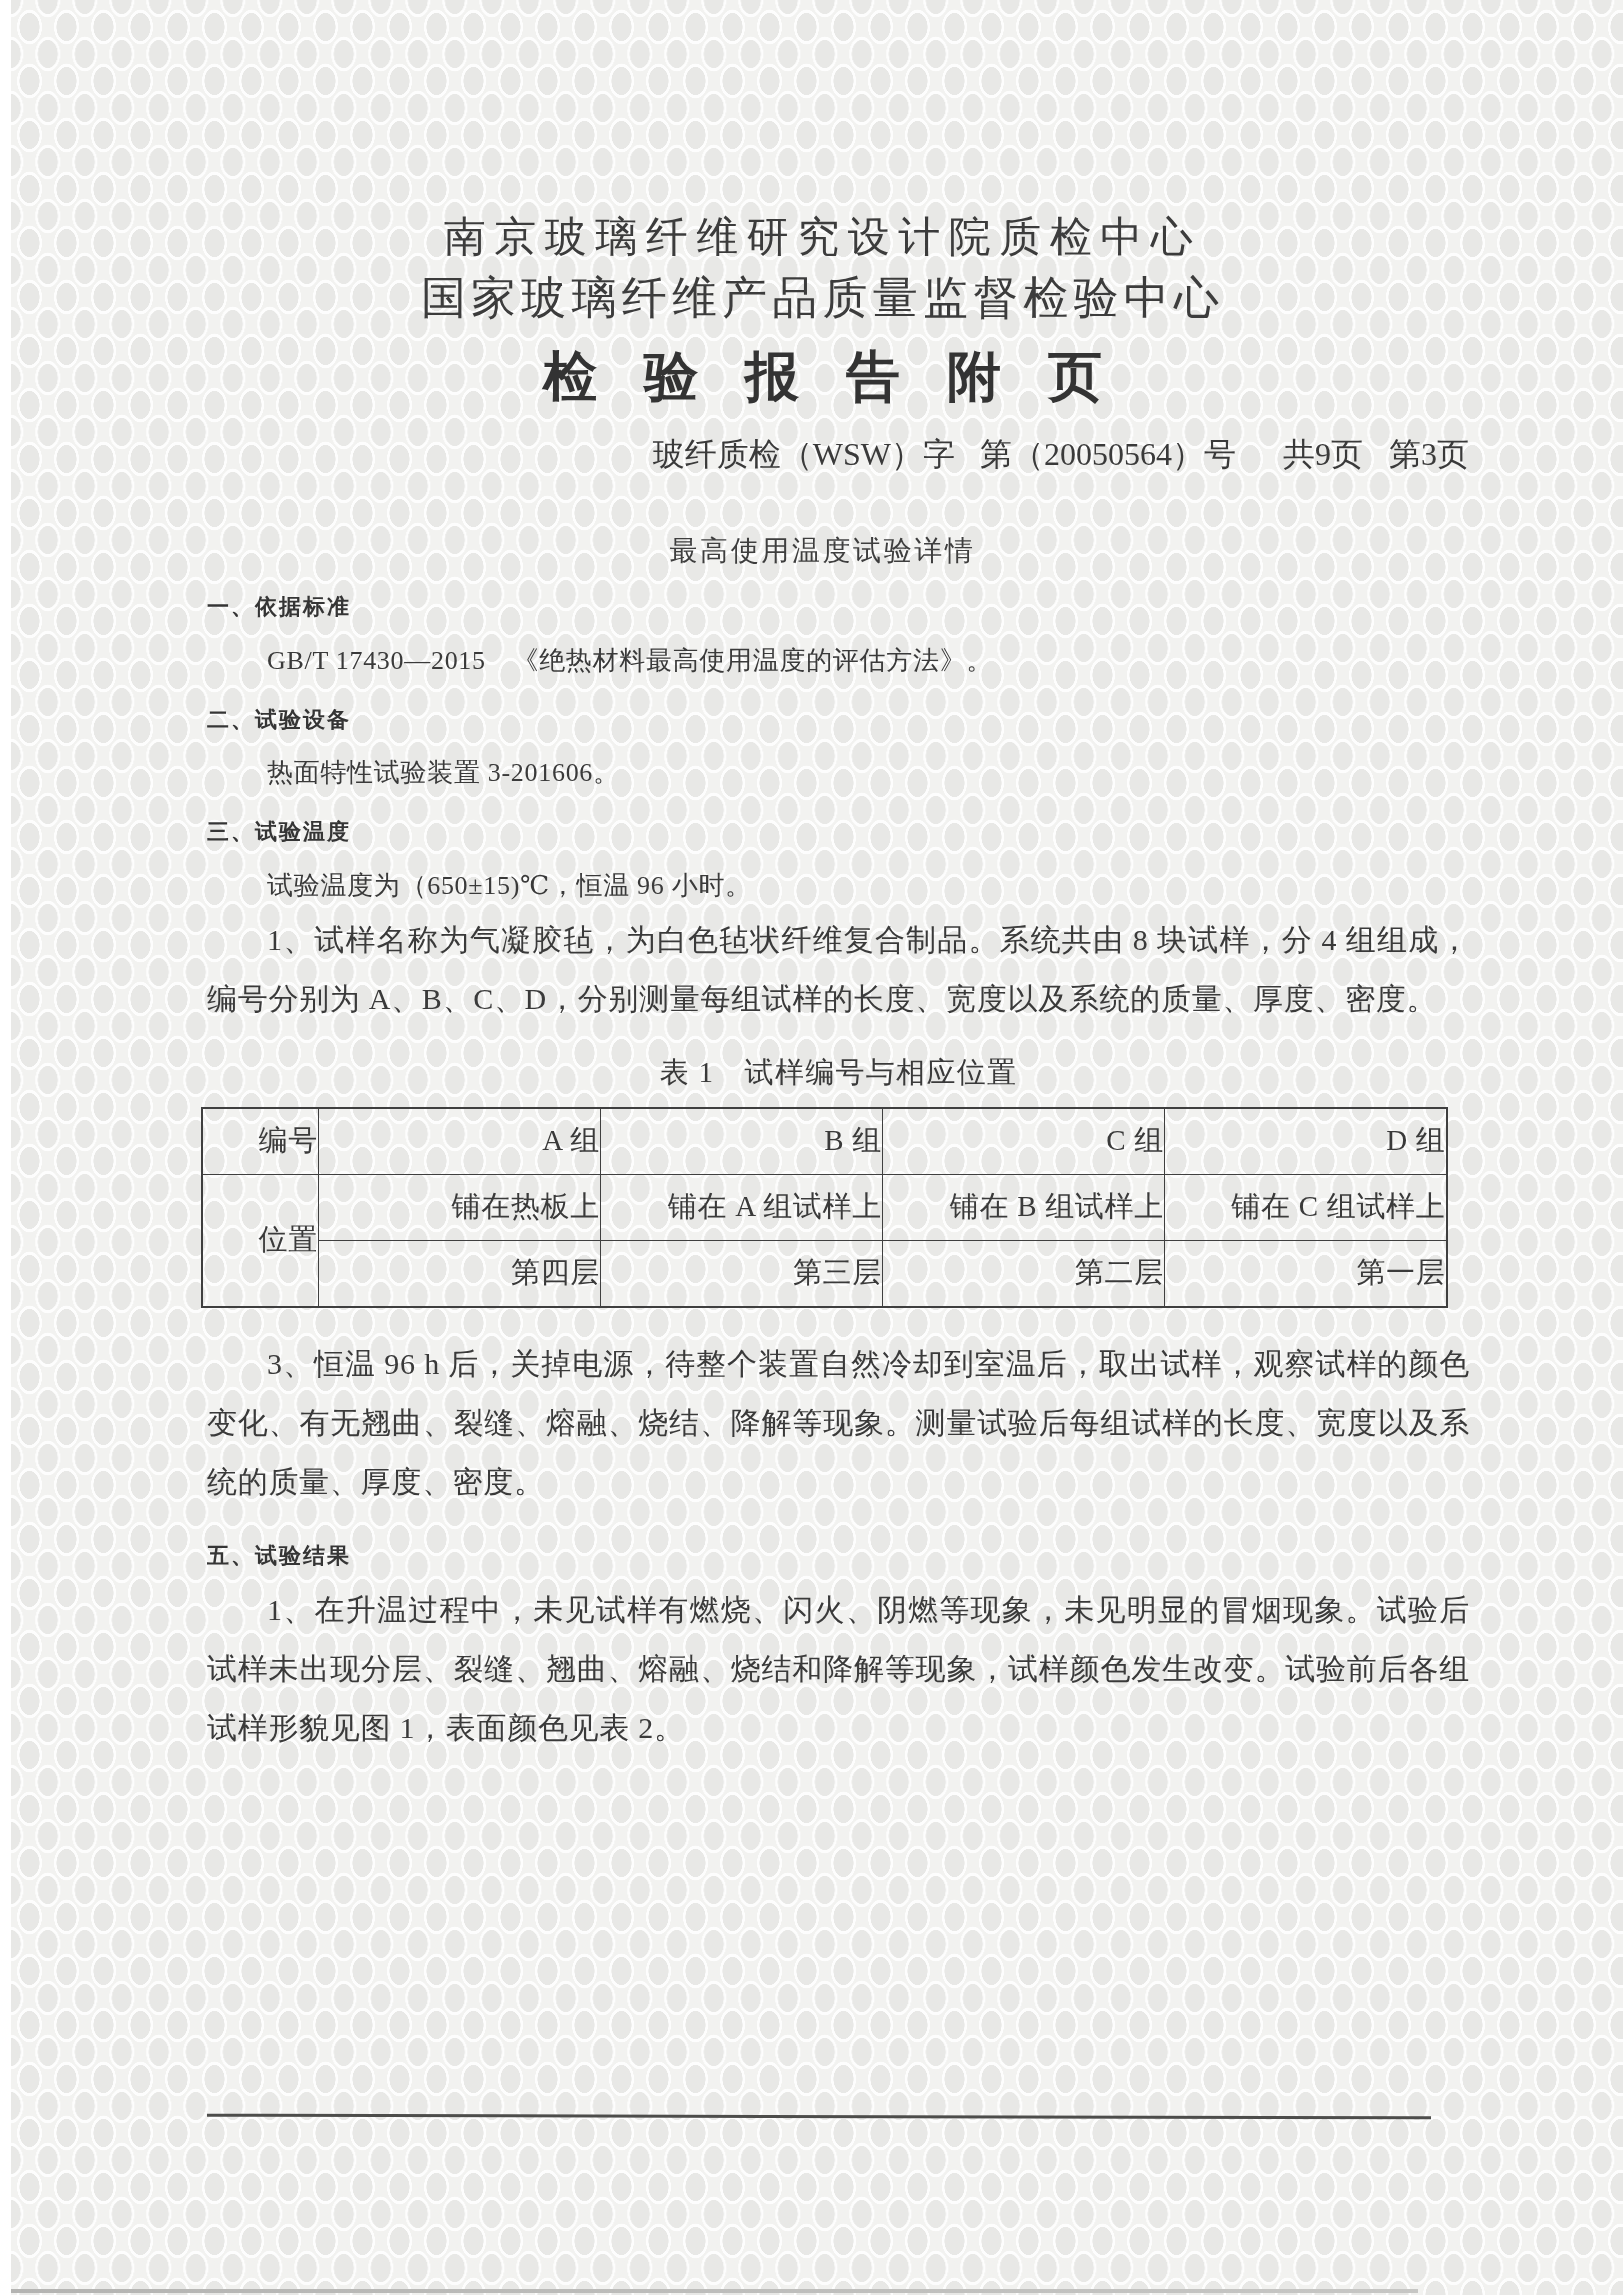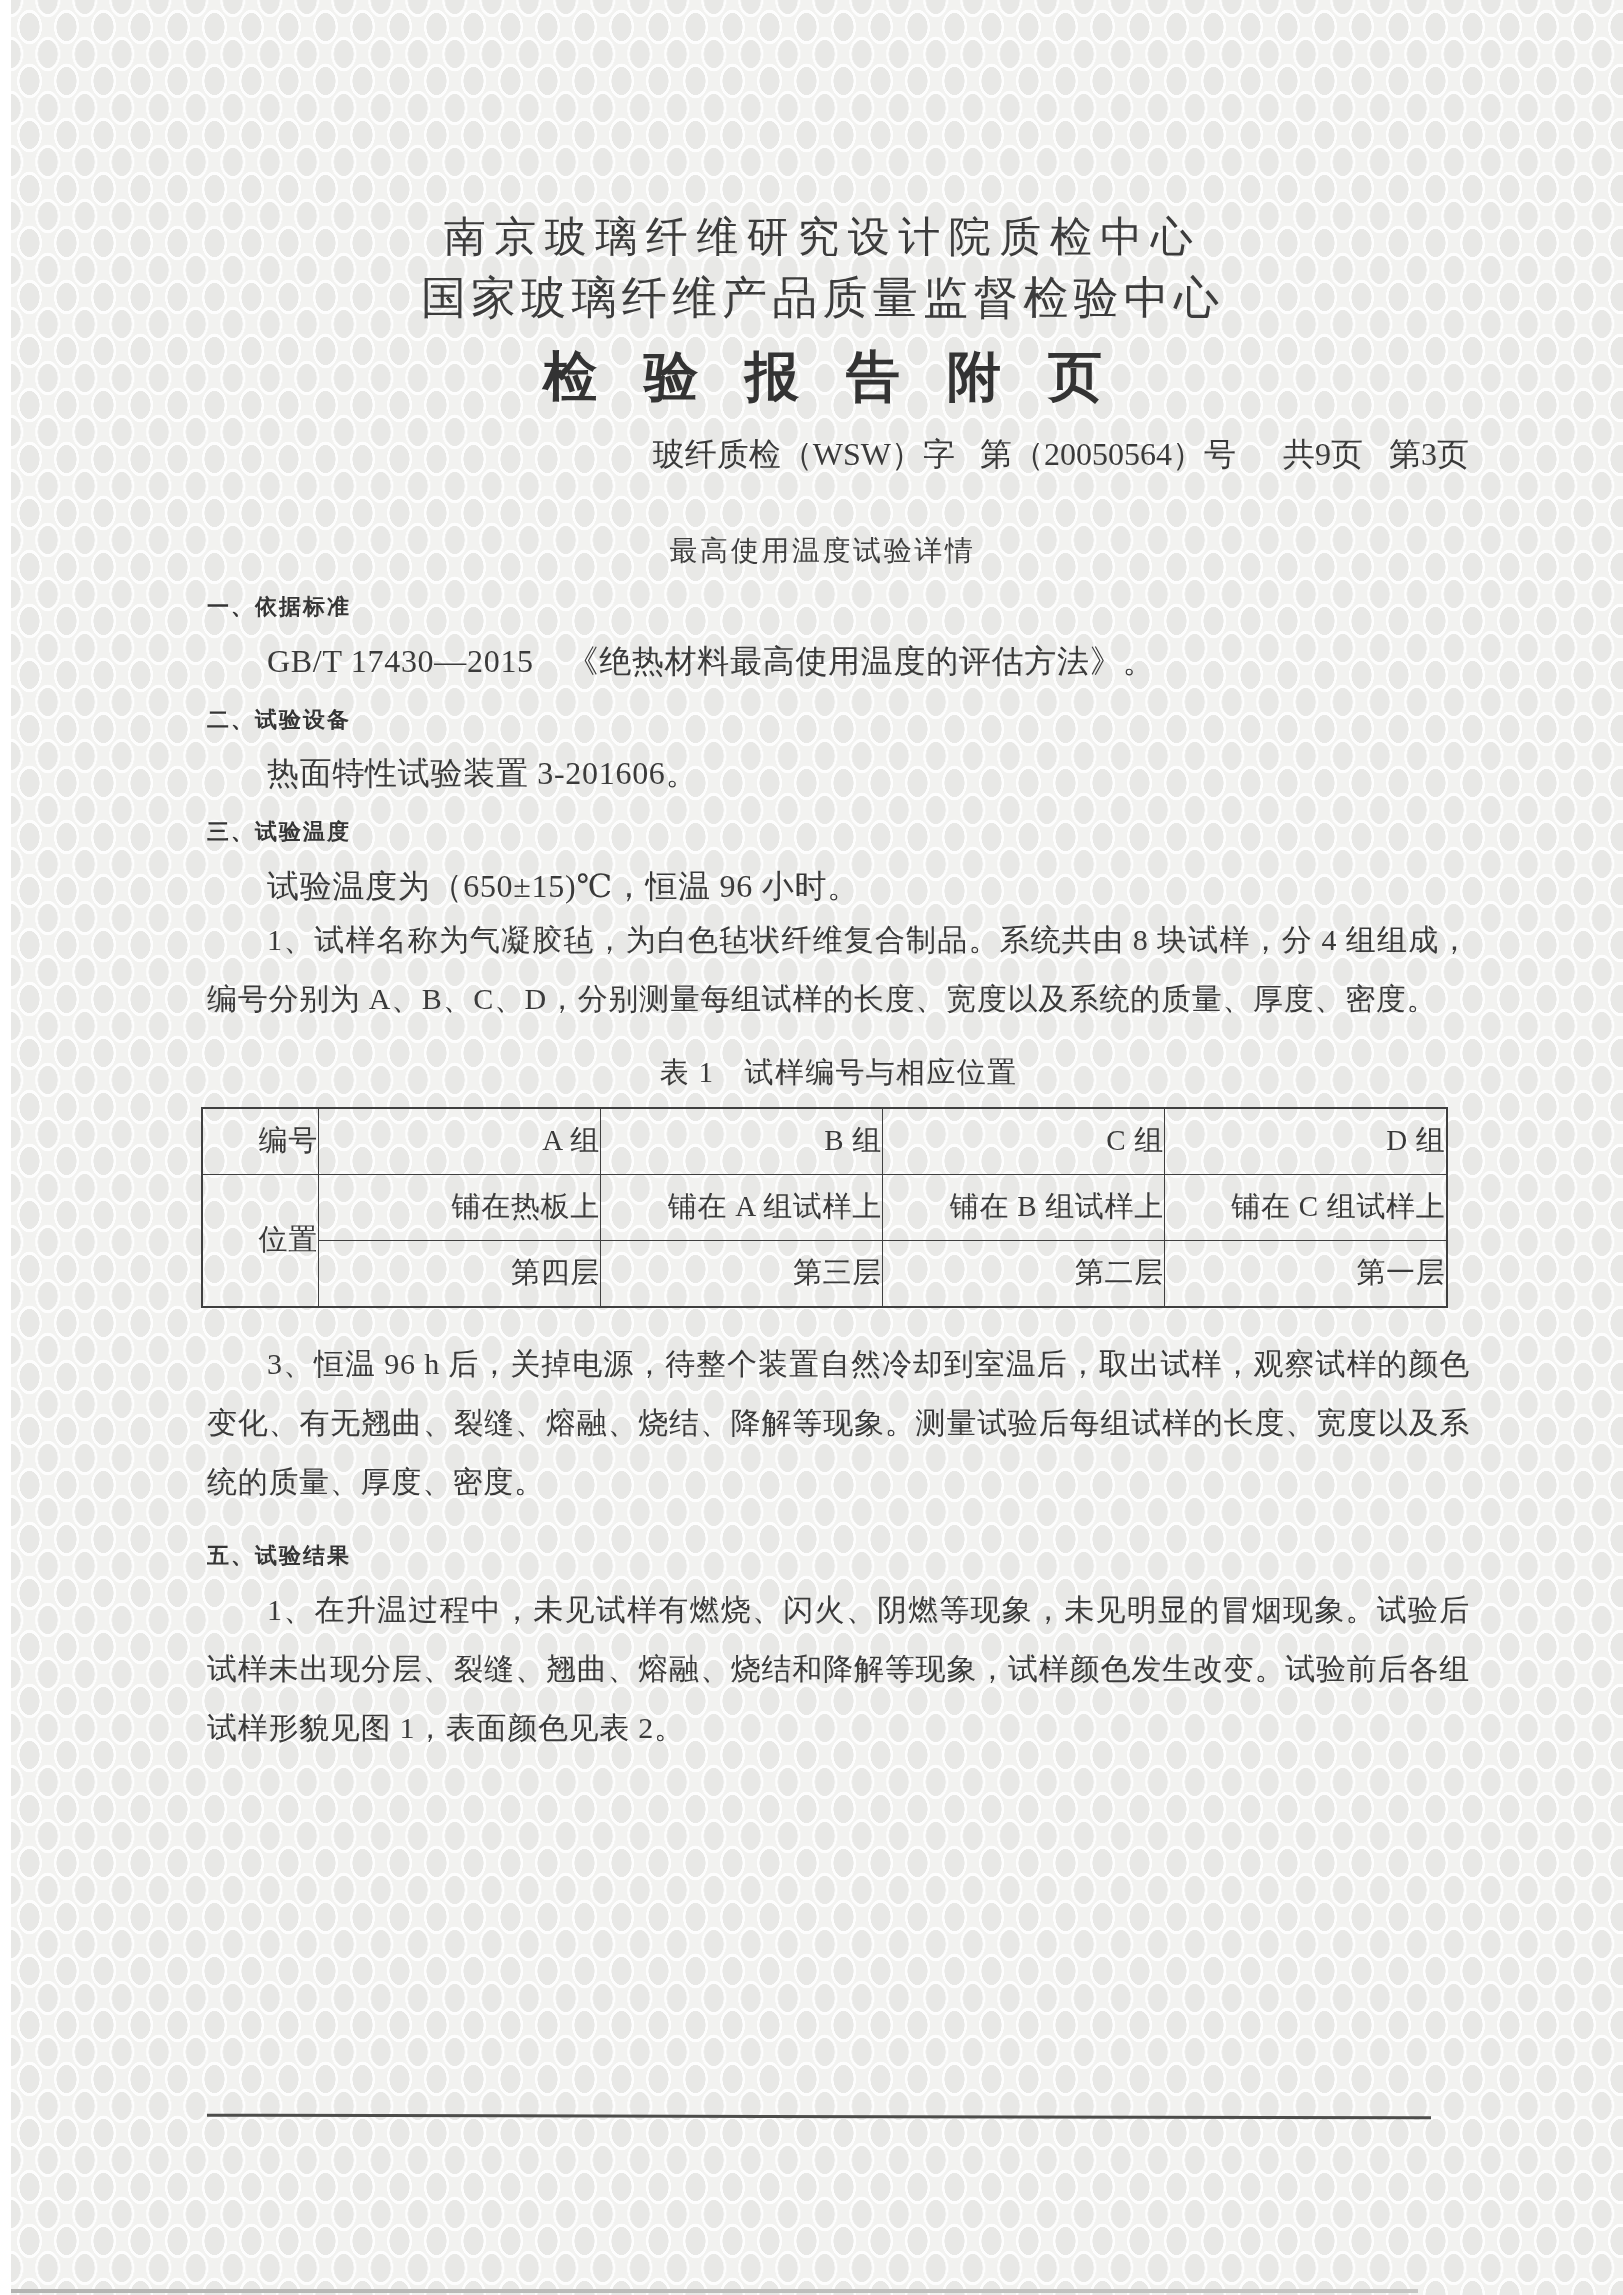--- a/index.html
+++ b/index.html
@@ -43,21 +43,21 @@
     font-size: 28px; letter-spacing: 2.6px; color: #3e3e3e; line-height: 30px;
   }
   .content { margin: 0 164px 0 196px; }
   .sec-heading {
     font-family: "Liberation Sans", "DejaVu Sans", sans-serif;
     font-weight: bold; font-size: 22px; line-height: 30px;
     letter-spacing: 2px; color: #353535; margin-top: 29px;
   }
   .sec-heading.first { margin-top: 26px; }
   .sec-body {
-    font-size: 32px; line-height: 30px; margin-top: 23.6px;
+    font-size: 26px; line-height: 30px; margin-top: 23.6px;
     text-indent: 60px; letter-spacing: 0.7px;
   }
   .para {
     font-size: 30px; line-height: 59px; letter-spacing: 0.7px;
     text-align: justify; text-align-last: left; text-indent: 60px;
     margin-top: 9.2px;
   }
   .para.no-gap { margin-top: 0; }
   .table-caption {
     text-align: center; font-size: 29px; line-height: 29px;

